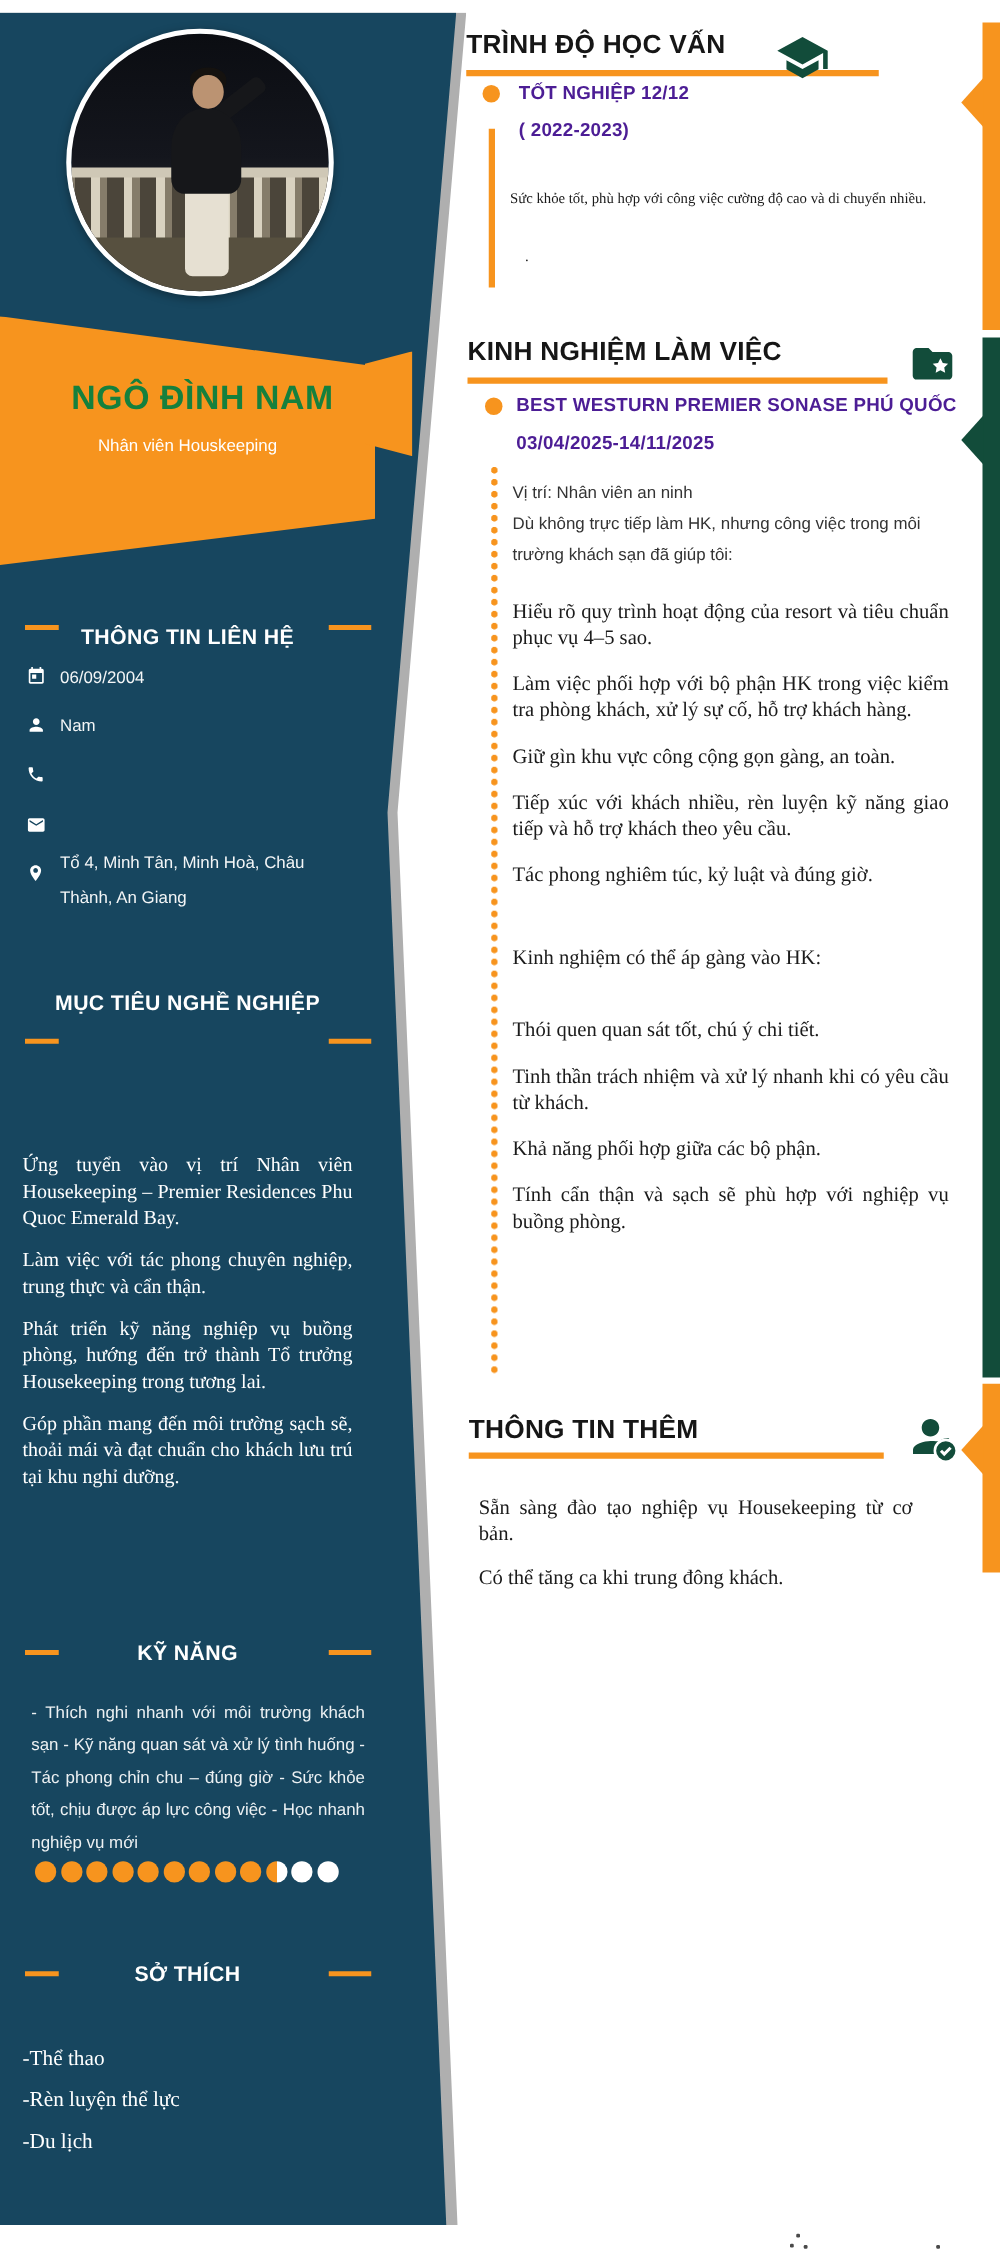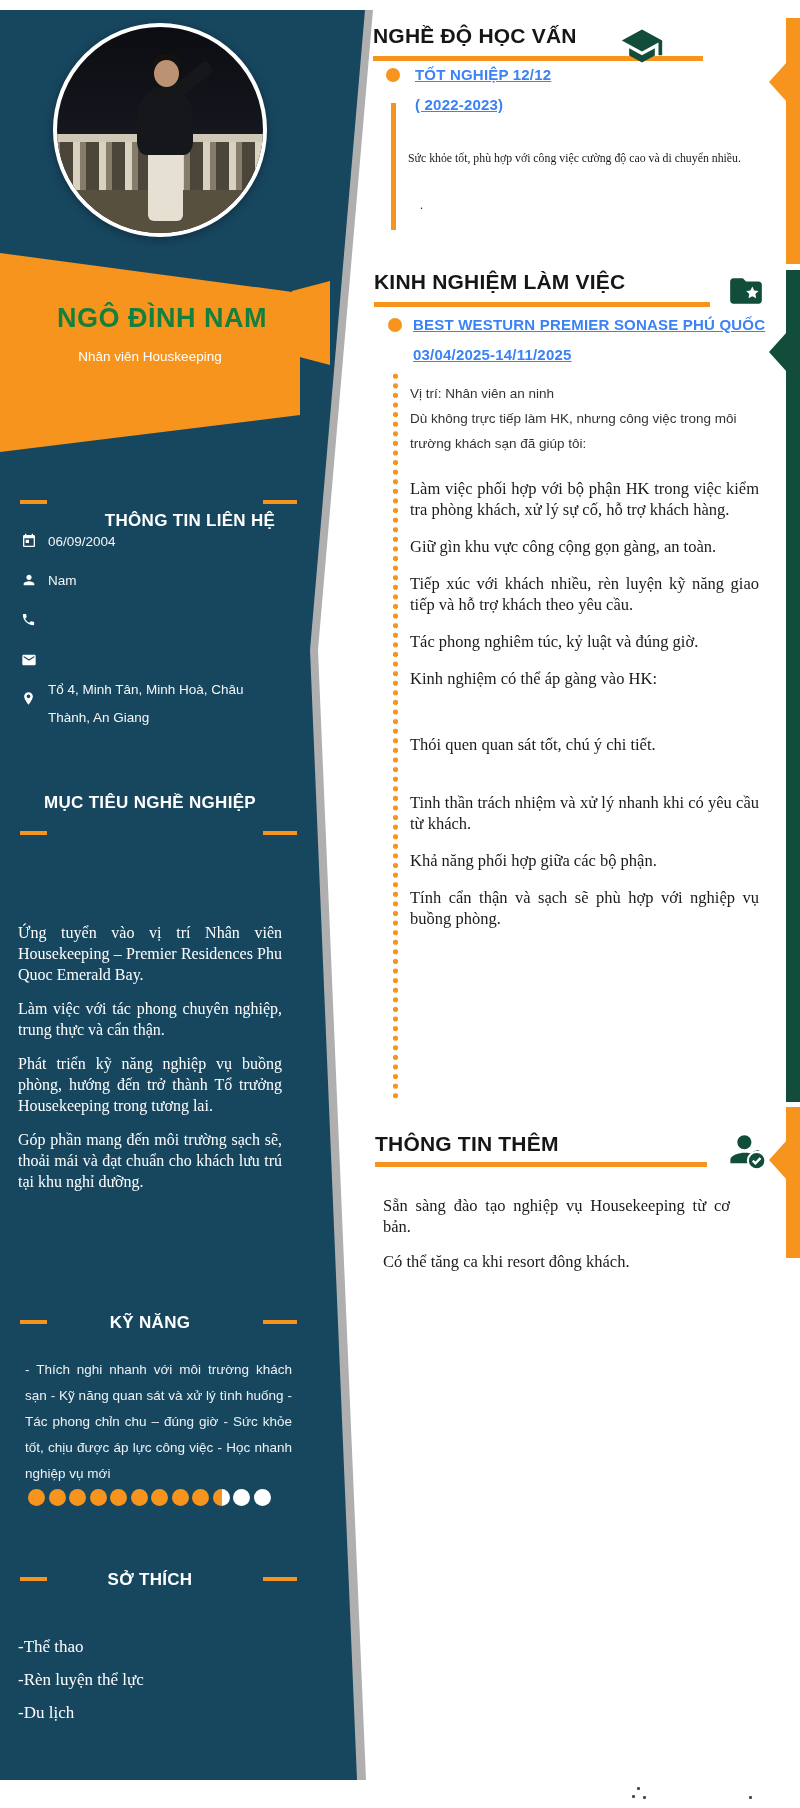--- a/index.html
+++ b/index.html
@@ -52,21 +52,21 @@
   .dots{left:28px;top:1489px;display:flex;gap:3.5px;}
   .dot{width:17px;height:17px;border-radius:50%;background:var(--orange);}
   .dot.half{background:linear-gradient(90deg,var(--orange) 0 50%,#fff 50% 100%);}
   .dot.empty{background:#fff;}
   .hobby{color:#fff;font-size:17px;line-height:33px;}
 
   
   .m-head{font-size:21px;font-weight:bold;color:#161616;letter-spacing:.2px;}
   .m-rule{height:5px;background:var(--orange);}
   .bullet{width:14px;height:14px;border-radius:50%;background:var(--orange);}
-  .sub-bold{font-size:15px;font-weight:bold;color:#3b82f6;letter-spacing:.2px;text-decoration:underline;}
+  .sub-bold{font-size:15px;font-weight:bold;color:#4c1d95;letter-spacing:.2px;}
   .vline{width:4.5px;background:var(--orange);}
   .dotline{left:393px;top:372px;width:5px;height:730px;
     background-image:radial-gradient(circle at 2.5px 4.2px,var(--orange) 2.4px,rgba(0,0,0,0) 2.9px);
     background-size:5px 9.6px;background-repeat:repeat-y;}
   .edu-desc{left:408px;top:150px;width:348px;font-size:11.8px;color:#1a1a1a;line-height:17px;}
   .edu-note{left:420px;top:198px;width:40px;font-size:12px;color:#1a1a1a;}
   .intro{left:410px;top:381px;width:368px;color:#333;font-size:13.5px;line-height:25px;}
   .intro p{margin:0;}
   .exp-body{left:410px;top:478px;width:349px;color:var(--ink);}
   .exp-body p{font-size:16.5px;line-height:21px;text-align:justify;margin:0 0 16px 0;}
@@ -104,21 +104,21 @@
     <div class="ph-torso"></div>
     <div class="ph-hair"></div>
     <div class="ph-head"></div>
   </div>
 
   <div class="abs ribbon"></div>
   <div class="abs ribbon-tip"></div>
   <div class="abs name">NGÔ ĐÌNH NAM</div>
   <div class="abs role">Nhân viên Houskeeping</div>
 
-  <div class="abs s-head" style="left:0;top:504px;padding-left:40px;">THÔNG TIN LIÊN HỆ</div>
+  <div class="abs s-head" style="left:0;top:493px;">THÔNG TIN LIÊN HỆ</div>
   <div class="abs dash" style="left:20px;top:500px;width:27px;"></div>
   <div class="abs dash" style="left:263px;top:500px;width:34px;"></div>
 
   <div class="abs c-icon" style="top:533px;">
     <svg viewBox="0 0 24 24" width="16" height="16" fill="currentColor">
         <path d="M19 3h-1V1h-2v2H8V1H6v2H5c-1.11 0-2 .9-2 2v14c0 1.1.89 2 2 2h14c1.1 0 2-.9 2-2V5c0-1.1-.9-2-2-2zm0 16H5V8h14v11zM7 10h5v5H7z"></path>
       </svg>
   </div>
   <div class="abs c-text" style="top:528px;">06/09/2004</div>
 
@@ -181,21 +181,21 @@
 
   <div class="abs s-head" style="left:0;top:1563px;">SỞ THÍCH</div>
   <div class="abs dash" style="left:20px;top:1577px;width:27px;"></div>
   <div class="abs dash" style="left:263px;top:1577px;width:34px;"></div>
   <div class="abs serif hobby" style="left:18px;top:1630px;">
     <div>-Thể thao</div>
     <div>-Rèn luyện thể lực</div>
     <div>-Du lịch</div>
   </div>
 
-  <div class="abs m-head" style="left:373px;top:24px;">NGHỀ ĐỘ HỌC VẤN</div>
+  <div class="abs m-head" style="left:373px;top:24px;">TRÌNH ĐỘ HỌC VẤN</div>
   <div class="abs m-rule" style="left:373px;top:56px;width:330px;"></div>
   <div class="abs icon-main" style="left:620px;top:24px;">
     <svg viewBox="0 0 24 24" width="44" height="44" fill="currentColor">
         <path d="M5 13.18v4L12 21l7-3.82v-4L12 17l-7-3.82zM12 3L1 9l11 6 9-4.91V17h2V9L12 3z"></path>
       </svg>
   </div>
   <div class="abs bullet" style="left:386px;top:68px;"></div>
   <div class="abs sub-bold" style="left:415px;top:66px;">TỐT NGHIỆP 12/12</div>
   <div class="abs sub-bold" style="left:415px;top:96px;">( 2022-2023)</div>
   <div class="abs vline" style="left:391px;top:103px;height:127px;"></div>
@@ -212,20 +212,21 @@
   </div>
   <div class="abs bullet" style="left:388px;top:318px;"></div>
   <div class="abs sub-bold" style="left:413px;top:316px;width:370px;">BEST WESTURN PREMIER SONASE PHÚ QUỐC</div>
   <div class="abs sub-bold" style="left:413px;top:346px;">03/04/2025-14/11/2025</div>
   <div class="abs dotline"></div>
   <div class="abs intro">
     <p>Vị trí: Nhân viên an ninh</p>
     <p>Dù không trực tiếp làm HK, nhưng công việc trong môi trường khách sạn đã giúp tôi:</p>
   </div>
   <div class="abs serif exp-body">
+    <p>Hiểu rõ quy trình hoạt động của resort và tiêu chuẩn phục vụ 4–5 sao.</p>
     <p>Làm việc phối hợp với bộ phận HK trong việc kiểm tra phòng khách, xử lý sự cố, hỗ trợ khách hàng.</p>
     <p>Giữ gìn khu vực công cộng gọn gàng, an toàn.</p>
     <p>Tiếp xúc với khách nhiều, rèn luyện kỹ năng giao tiếp và hỗ trợ khách theo yêu cầu.</p>
     <p>Tác phong nghiêm túc, kỷ luật và đúng giờ.</p>
     <p>Kinh nghiệm có thể áp gàng vào HK:</p>
     <p>Thói quen quan sát tốt, chú ý chi tiết.</p>
     <p>Tinh thần trách nhiệm và xử lý nhanh khi có yêu cầu từ khách.</p>
     <p>Khả năng phối hợp giữa các bộ phận.</p>
     <p>Tính cẩn thận và sạch sẽ phù hợp với nghiệp vụ buồng phòng.</p>
   </div>
@@ -234,21 +235,21 @@
   <div class="abs m-rule" style="left:375px;top:1162px;width:332px;"></div>
   <div class="abs icon-main" style="left:726px;top:1130px;">
     <svg viewBox="0 0 24 24" width="42" height="42">
         <path fill="currentColor" d="M10.5 11c2.21 0 4-1.79 4-4s-1.79-4-4-4-4 1.79-4 4 1.79 4 4 4zm0 2c-2.67 0-8 1.34-8 4v2h10.2a6 6 0 0 1 5.8-7.4c.2 0 .4.01.6.03C17.6 13.6 12.9 13 10.5 13z"></path>
         <circle cx="17.5" cy="17.5" r="5" fill="currentColor" stroke="#fff" stroke-width="1.2"></circle>
         <path d="M15.3 17.5l1.5 1.5 2.9-2.9" stroke="#fff" stroke-width="1.4" fill="none"></path>
       </svg>
   </div>
   <div class="abs serif add-body">
     <p>Sẵn sàng đào tạo nghiệp vụ Housekeeping từ cơ bản.</p>
-    <p>Có thể tăng ca khi resort đông khách.</p>
+    <p>Có thể tăng ca khi trung đông khách.</p>
   </div>
 
   <div class="abs rail o1"></div>
   <div class="abs notch o" style="top:62px;"></div>
   <div class="abs rail g"></div>
   <div class="abs notch g" style="top:332px;"></div>
   <div class="abs rail o2"></div>
   <div class="abs notch o" style="top:1140px;"></div>
 
   <div class="abs speck" style="left:637px;top:1787px;"></div>

